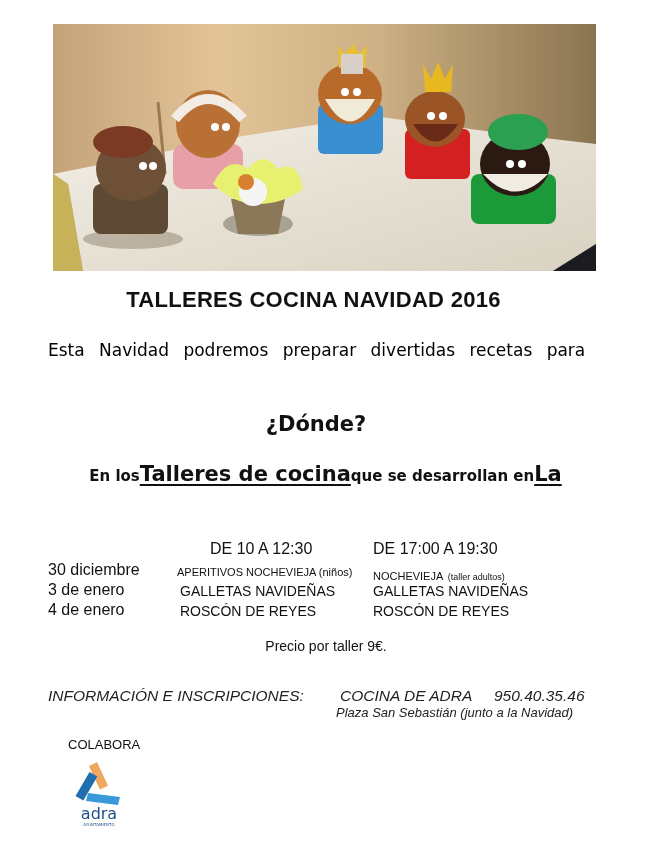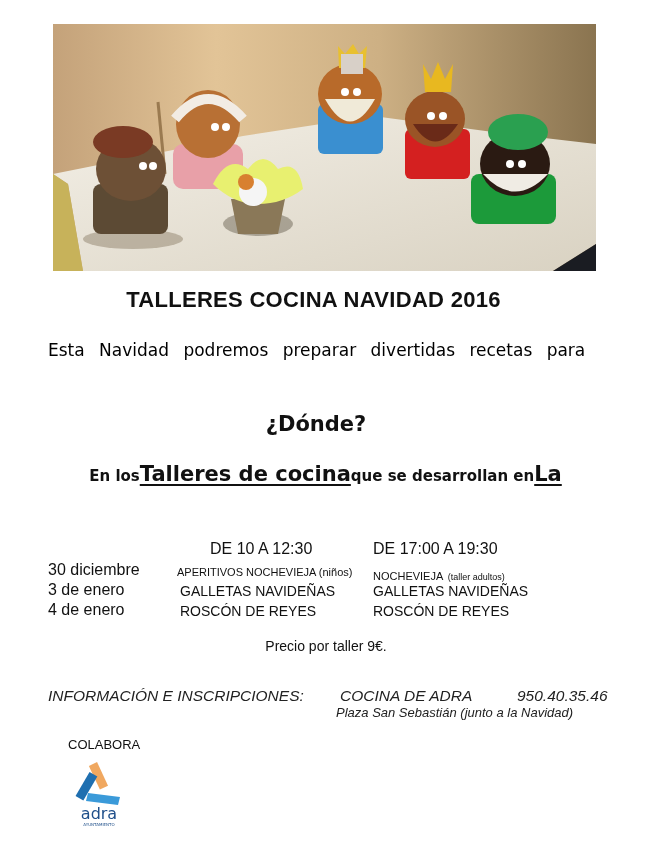--- a/index.html
+++ b/index.html
@@ -139,21 +139,21 @@
 
   <div class="abs" style="left:48px; top:601px;">4 de enero</div>
   <div class="abs md-cell" style="left:180px; top:603px;">ROSCÓN DE REYES</div>
   <div class="abs md-cell" style="left:373px; top:603px;">ROSCÓN DE REYES</div>
 </div>
 
 <div class="abs price">Precio por  taller 9€.</div>
 
 <div class="abs info" style="left:48px;">INFORMACIÓN E INSCRIPCIONES:</div>
 <div class="abs info" style="left:340px;">COCINA DE ADRA</div>
-<div class="abs info" style="left:517px;">950.40.35.46</div>
+<div class="abs info" style="left:494px;">950.40.35.46</div>
 <div class="abs addr" style="left:336px;">Plaza San Sebastián  (junto a la Navidad)</div>
 
 <div class="abs colabora">COLABORA</div>
 <div class="abs logo">
   <svg width="54" height="68" viewBox="0 0 54 68">
 
     <rect x="22" y="3" width="9" height="26" fill="#f0a860" transform="rotate(-25 26 16)"></rect>
 
     <rect x="10" y="12" width="9" height="28" fill="#1f6fb0" transform="rotate(30 14 26)"></rect>
 

